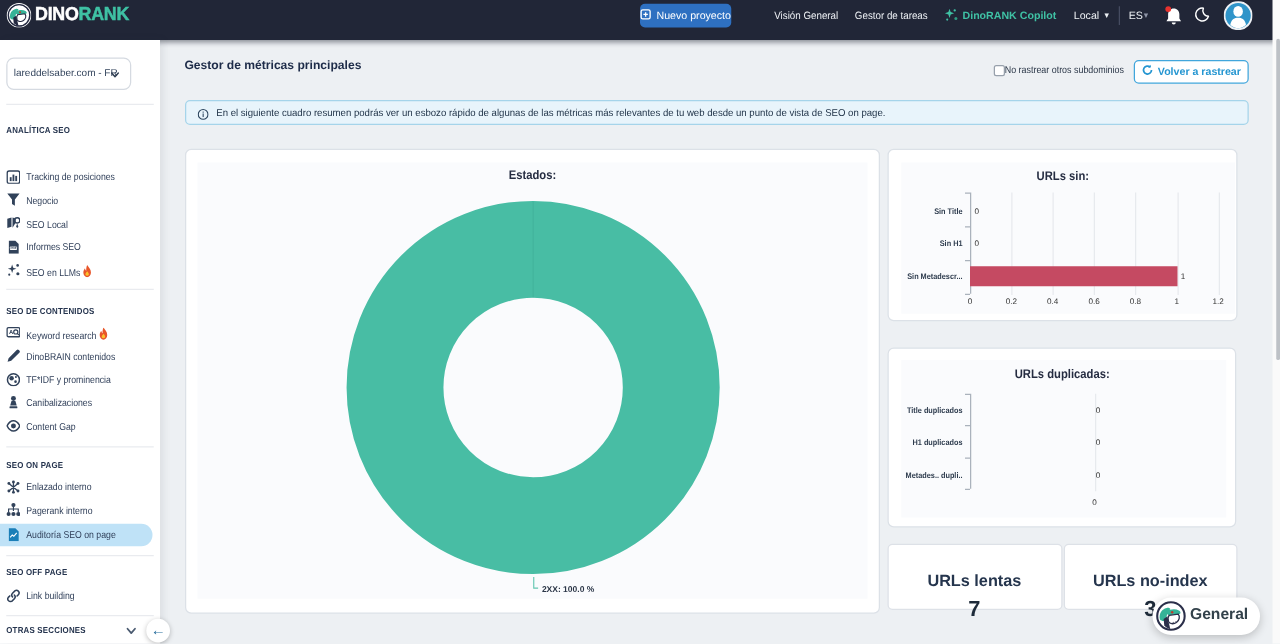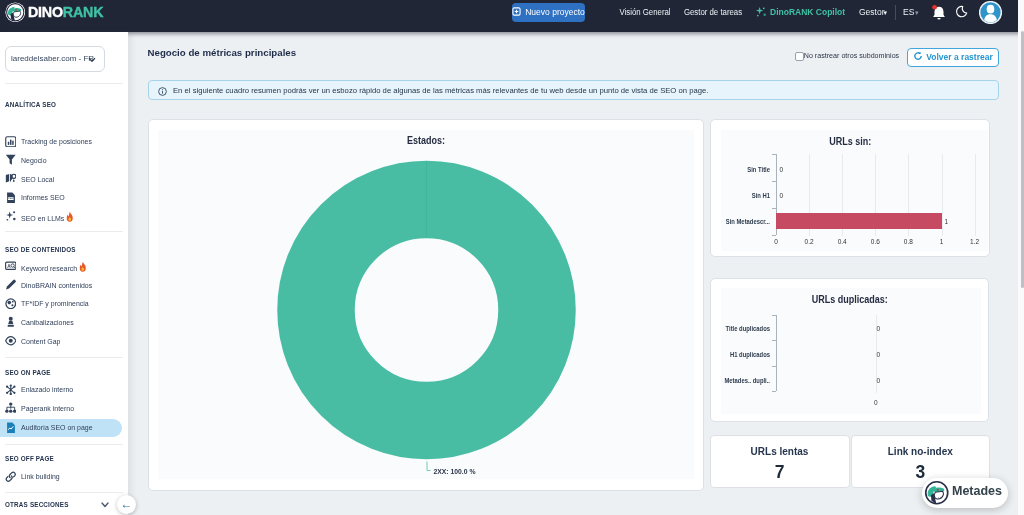--- a/index.html
+++ b/index.html
@@ -34,21 +34,21 @@
 #infobar .t{position:absolute;left:24px;top:5px;font-size:8px;color:#22354a;white-space:nowrap;transform:scaleX(.96);transform-origin:0 50%;}
 .card{position:absolute;background:#fff;border:1px solid #dce1e7;border-radius:5px;}
 .chartbg{position:absolute;background:#fafbfd;}
 .ctitle{position:absolute;text-align:center;font-weight:bold;color:#252c41;font-size:10px;transform:scaleX(.9);}
 .axlab{position:absolute;font-size:6.5px;font-weight:bold;color:#2e3c4e;text-align:right;width:60px;transform:scaleX(.9);transform-origin:100% 50%;}
 .vallab{position:absolute;font-size:6.5px;color:#333;}
 .xlab{position:absolute;font-size:6.5px;color:#333;transform:translateX(-50%);}
 .grid{position:absolute;width:1px;background:#e7eaee;}
 #statA{position:absolute;left:709.5px;top:435px;width:140px;height:53px;background:#fff;border:1px solid #dde1e7;border-radius:4px;text-align:center;}
 #statB{position:absolute;left:850.5px;top:435px;width:139.5px;height:53px;background:#fff;border:1px solid #dde1e7;border-radius:4px;text-align:center;}
-.stitle{margin-top:10px;font-size:10px;font-weight:bold;color:#25354d;}
+.stitle{margin-top:21px;font-size:13px;font-weight:bold;color:#25354d;}
 .snum{margin-top:5px;font-size:17.5px;font-weight:bold;color:#1e2b3a;}
 #copilot-pill{position:absolute;left:922px;top:477.5px;width:86px;height:30px;background:#fff;border-radius:15px;box-shadow:0 2px 8px rgba(0,0,0,.22);}
 #copilot-pill .t{position:absolute;left:30px;top:6.5px;font-size:12.5px;font-weight:bold;color:#33424b;}
 #sbtrack{position:absolute;left:1018px;top:0;width:6px;height:515px;background:#fafafa;}
 #sbthumb{position:absolute;left:1020.5px;top:31px;width:3.5px;height:257px;background:#bdc1c6;border-radius:2px;}
 </style>
 </head>
 <body>
 
 <div id="nav">
@@ -67,21 +67,21 @@
         <path d="M5 3v4M3 5h4" stroke="#fff" stroke-width="1.2"></path>
       </svg>Nuevo proyecto</div>
   <div class="link" style="left:645px;transform:translateX(-50%) scaleX(.92);">Visión General</div>
   <div class="link" style="left:713px;transform:translateX(-50%) scaleX(.92);">Gestor de tareas</div>
   <div id="copilot-nav"><svg width="12" height="12" viewBox="0 0 13 13" style="vertical-align:-2.5px;margin-right:3px">
         <path d="M5 1 L6 4 L9 5 L6 6 L5 9 L4 6 L1 5 L4 4 Z" fill="#3fc1a4"></path>
         <circle cx="9.5" cy="2.5" r="1" fill="#3fc1a4"></circle>
         <circle cx="10.5" cy="9.5" r="1.3" fill="#2e9b82"></circle>
         <circle cx="3" cy="10.5" r=".9" fill="#3fc1a4"></circle>
       </svg>DinoRANK Copilot</div>
-  <div class="link" style="left:859px;">Gestor</div>
+  <div class="link" style="left:859px;">Local</div>
   <div class="link" style="left:883.5px;font-size:7px;">▾</div>
   <div id="navsep"></div>
   <div class="link" style="left:903px;">ES</div>
   <div class="link" style="left:915px;color:#8d93a5;font-size:7px;">▾</div>
   <svg class="abs" style="left:931px;top:4px;" width="16" height="18" viewBox="0 0 17 20">
     <path d="M8.5 3 C11.5 3,13.5 5.2,13.5 8.5 L13.5 12 L15 14.5 L2 14.5 L3.5 12 L3.5 8.5 C3.5 5.2,5.5 3,8.5 3 Z" fill="#fff"></path>
     <path d="M6.7 15.5 a1.8 1.8 0 0 0 3.6 0 Z" fill="#fff"></path>
     <circle cx="3.6" cy="3.6" r="2.6" fill="#e8322e"></circle>
   </svg>
   <svg class="abs" style="left:955px;top:5px;" width="13" height="13" viewBox="0 0 16 16">
@@ -237,21 +237,21 @@
       <span class="lb">Link building</span>
     </div>
   <div class="sdiv" style="top:459.5px;"></div>
   <div class="shead" style="top:468.5px;">OTRAS SECCIONES</div>
   <svg class="abs" style="left:100px;top:468px;" width="10" height="10" viewBox="0 0 10 10">
       <path d="M2 3 L5 6.5 L8 3" fill="none" stroke="#4a5a70" stroke-width="1.4" stroke-linecap="round" stroke-linejoin="round"></path>
     </svg>
   <div id="backbtn">←</div>
 </div>
 
-<div id="title">Negocio de métricas principales</div>
+<div id="title">Gestor de métricas principales</div>
 <div id="chk"></div>
 <div id="chklb">No rastrear otros subdominios</div>
 <div id="btn-rastrear"><svg width="10" height="10" viewBox="0 0 10 10" style="vertical-align:-1.5px;margin-right:3px">
       <path d="M8.2 5 a3.2 3.2 0 1 1 -1 -2.3" fill="none" stroke="#2596d1" stroke-width="1.4"></path>
       <path d="M7.5 0.8 L7.6 3 L5.4 2.9 Z" fill="#2596d1"></path>
     </svg>Volver a rastrear</div>
 <div id="infobar">
   <svg style="position:absolute;left:9px;top:5.5px;" width="9" height="9" viewBox="0 0 10 10">
       <circle cx="5" cy="5" r="4.3" fill="none" stroke="#2c455e" stroke-width="1"></circle>
       <rect x="4.55" y="4.2" width=".95" height="3.2" fill="#2c455e"></rect>
@@ -318,26 +318,26 @@
   <div class="vallab" style="left:876.5px;top:351px;">0</div>
   <div class="vallab" style="left:876.5px;top:377.3px;">0</div>
   <div class="xlab" style="left:875.7px;top:398.5px;">0</div>
 </div>
 
 <div id="statA">
     <div class="stitle">URLs lentas</div>
     <div class="snum">7</div>
   </div>
 <div id="statB">
-    <div class="stitle">Link no-index</div>
+    <div class="stitle">URLs no-index</div>
     <div class="snum">3</div>
   </div>
 
 <div id="copilot-pill">
-  <div class="t">Metades</div>
+  <div class="t">General</div>
 </div>
 <svg class="abs" style="left:923.5px;top:480px;" width="25.5" height="25.5" viewBox="0 0 26 26">
   <circle cx="13" cy="13" r="12.5" fill="#fff"></circle>
   <circle cx="13" cy="13" r="11.2" fill="none" stroke="#2b2f4a" stroke-width="1.7"></circle>
   <path d="M4 16 C3 11,5.5 7.5,9.5 6.5 C11 6.2,12 6.6,12.5 7.3 C10 10,9 13,9.5 16.5 C7.5 17.5,5.5 17.5,4 16 Z" fill="#35b397"></path>
   <path d="M9 9.5 C12 7.5,16.5 7,19.5 8.5 C21 9.3,21.3 10.8,20 11.5 L13 12.5 C11 12.8,9.5 11.5,9 9.5 Z" fill="#35b397"></path>
   <path d="M11.5 12.5 L19 11.5 C20.5 13.5,20 16.5,17.5 18.3 C15 20,12 19.5,11 17.5 C10.3 15.8,10.5 13.8,11.5 12.5 Z" fill="#fff" stroke="#2b2f4a" stroke-width="1.1"></path>
   <path d="M14.2 18.7 q.7 -1 1.4 0 M16.4 18.1 q.7 -1 1.4 0" fill="none" stroke="#2b2f4a" stroke-width=".6"></path>
   <path d="M10 13.5 L12.5 23.8 C10.5 23.3,8.8 22.3,7.6 20.8 L7 15.5 Z" fill="#2b2f4a"></path>
   <circle cx="14" cy="10" r="1" fill="#c0392b"></circle>

